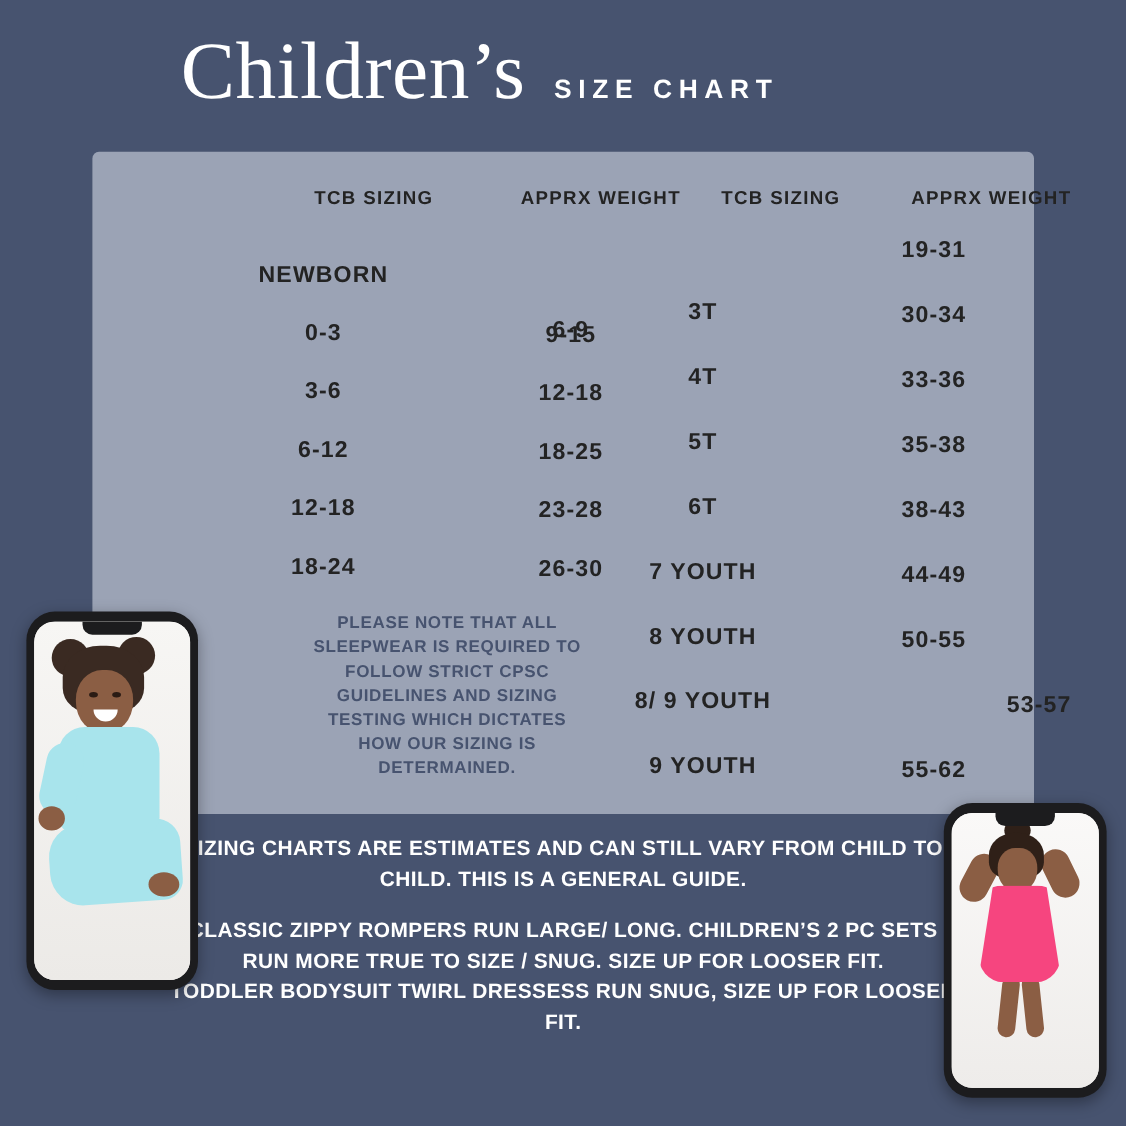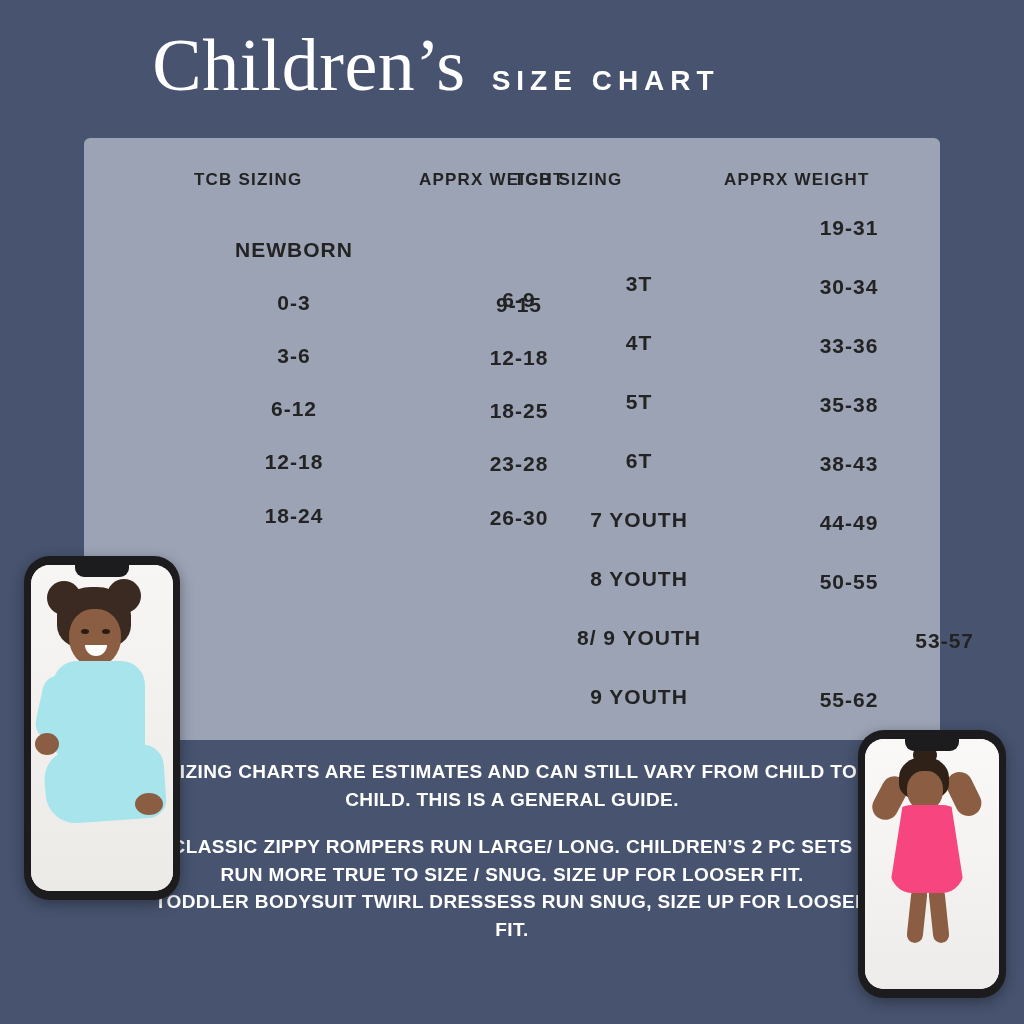--- a/index.html
+++ b/index.html
@@ -35,21 +35,21 @@
     color: #ffffff;
     font-family: "Liberation Serif", serif;
     font-size: 74px;
     font-weight: 400;
     letter-spacing: 0.5px;
     line-height: 1;
   }
   .title-sub {
     color: #ffffff;
     font-family: "Liberation Sans", sans-serif;
-    font-size: 28px;
+    font-size: 24px;
     font-weight: bold;
     letter-spacing: 6px;
     margin-left: 26px;
     line-height: 1;
   }
 
   
   .panel {
     position: absolute;
     left: 84px;
@@ -60,21 +60,21 @@
     border-radius: 6px;
   }
 
   
   .col-head {
     position: absolute;
     color: #232323;
     font-size: 17px;
     font-weight: bold;
     letter-spacing: 1.2px;
-    text-align: left;
+    text-align: right;
     white-space: nowrap;
   }
   .cell {
     position: absolute;
     color: #232323;
     font-size: 21px;
     font-weight: bold;
     letter-spacing: 1px;
     text-align: center;
     white-space: nowrap;
@@ -265,20 +265,21 @@
 
     <div class="cell rcol-a" style="top:429px;">8 YOUTH</div>
     <div class="cell rcol-b" style="top:432px;">50-55</div>
 
     <div class="cell rcol-a" style="top:488px;">8/ 9 YOUTH</div>
     <div class="cell rcol-b" style="top:491px;text-align:right;">53-57</div>
 
     <div class="cell rcol-a" style="top:547px;">9 YOUTH</div>
     <div class="cell rcol-b" style="top:550px;">55-62</div>
 
+    <div class="note">PLEASE NOTE THAT ALL SLEEPWEAR IS REQUIRED TO FOLLOW STRICT CPSC GUIDELINES AND SIZING TESTING WHICH DICTATES HOW OUR SIZING IS DETERMAINED.</div>
   </div>
 
   <div class="bottom">
     <p>SIZING CHARTS ARE ESTIMATES AND CAN STILL VARY FROM CHILD TO CHILD. THIS IS A GENERAL GUIDE.</p>
     <div class="gap"></div>
     <p>CLASSIC ZIPPY ROMPERS RUN LARGE/ LONG. CHILDREN’S 2 PC SETS RUN MORE TRUE TO SIZE / SNUG. SIZE UP FOR LOOSER FIT.</p>
     <p>TODDLER BODYSUIT TWIRL DRESSESS RUN SNUG, SIZE UP FOR LOOSER FIT.</p>
   </div>
 
   <div class="phone phone-left">

